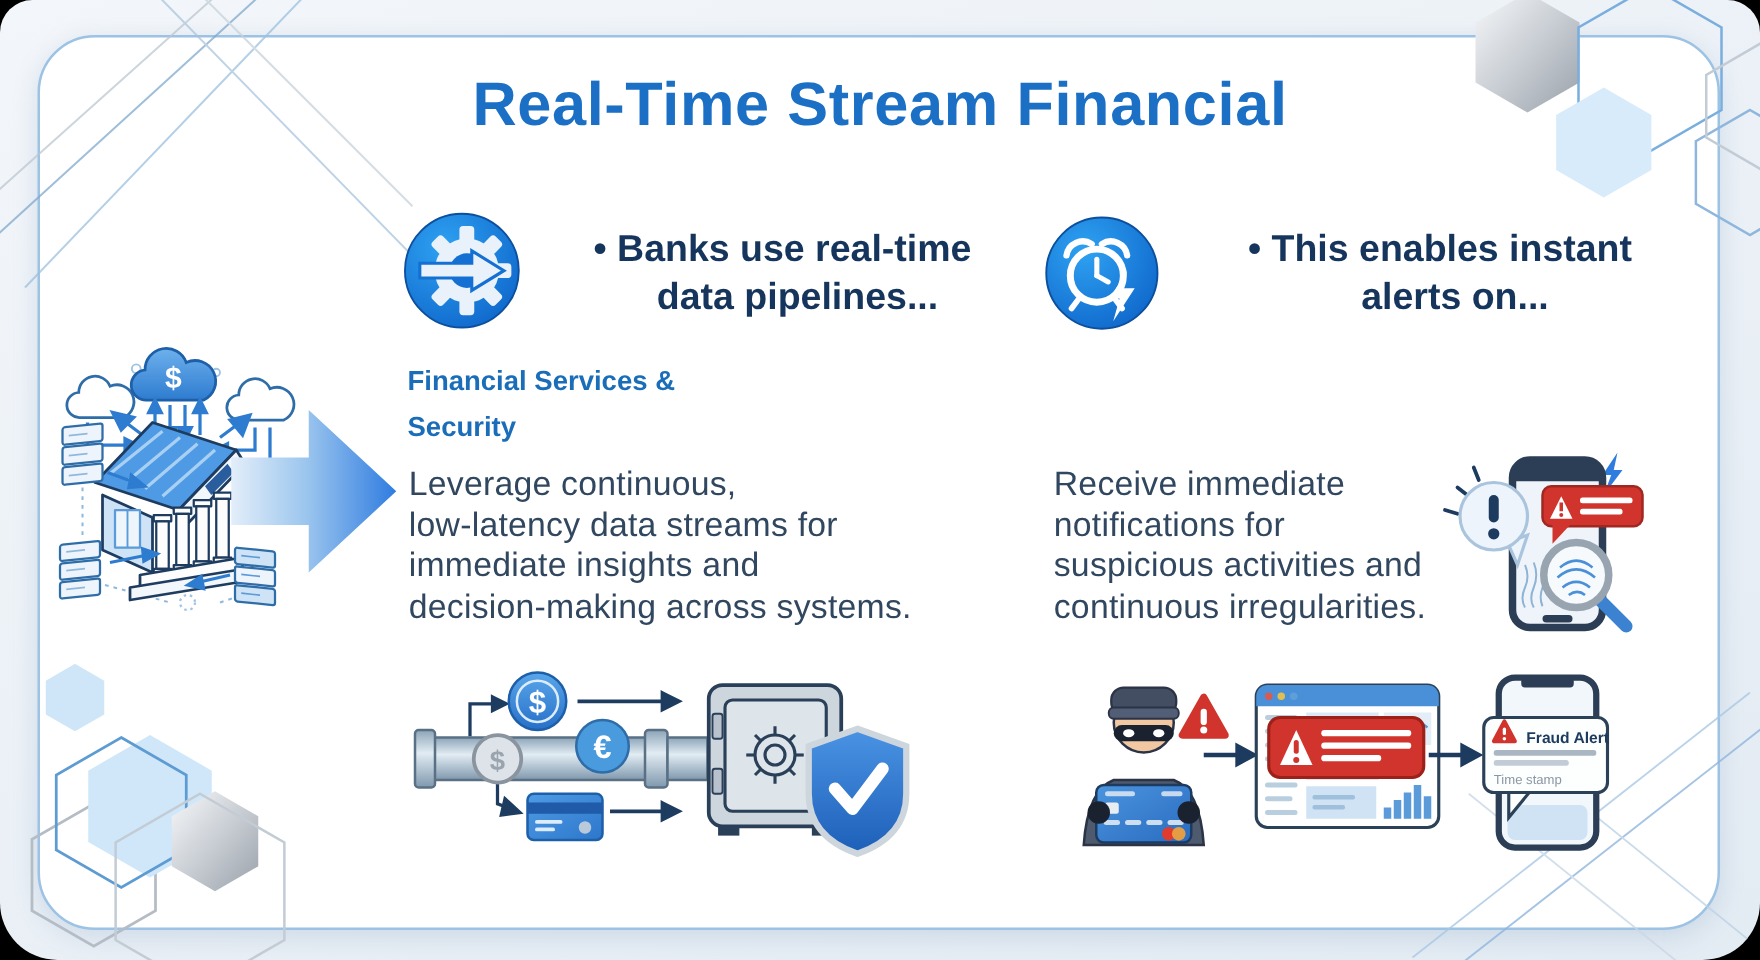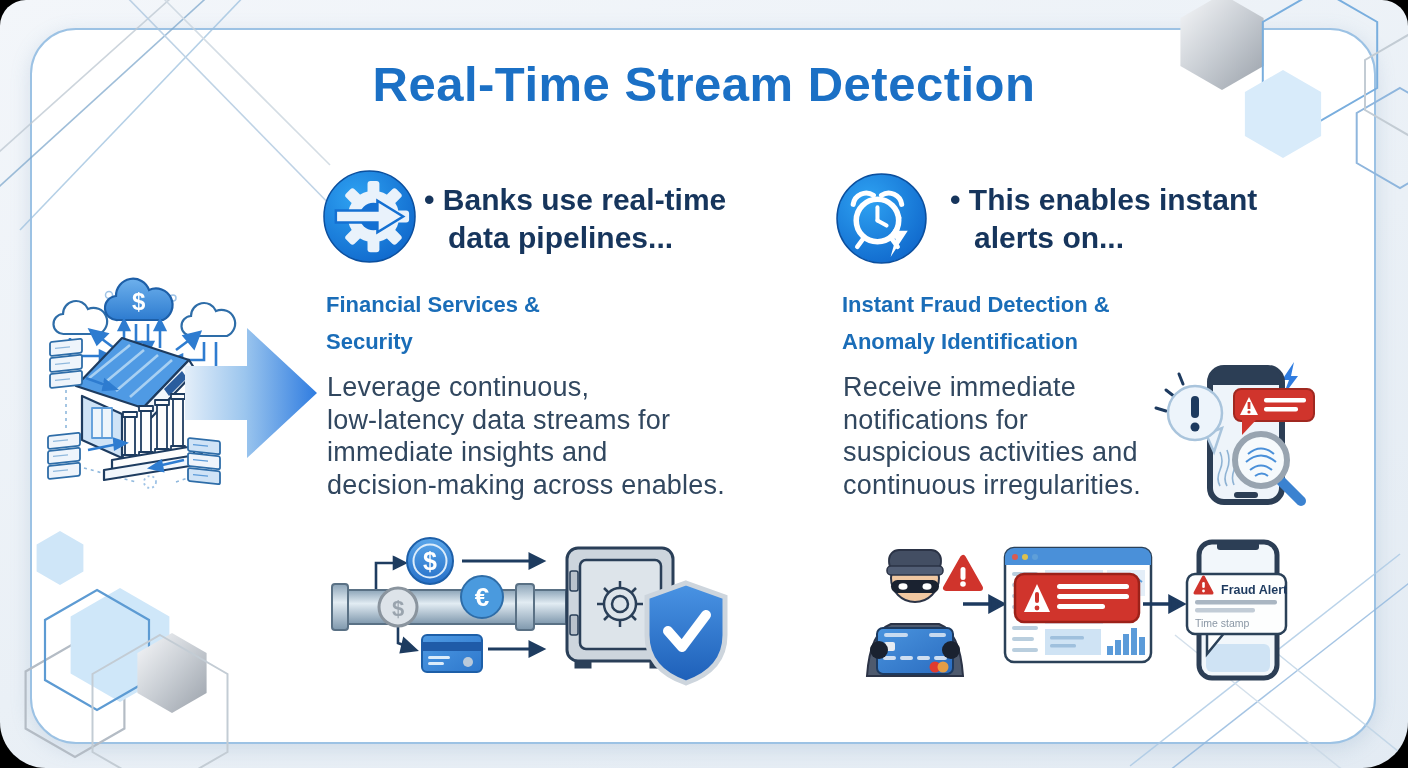--- a/index.html
+++ b/index.html
@@ -6,21 +6,21 @@
   .stage{position:relative;width:1408px;height:768px;background:#000;overflow:hidden;
          font-family:"Liberation Sans",sans-serif;}
   .frame{position:absolute;inset:0;border-radius:26px 26px 46px 46px;
          background:linear-gradient(160deg,#f3f6fa 0%,#eaf0f6 55%,#e3ebf3 100%);overflow:hidden;}
   .panel{position:absolute;left:30px;top:28px;width:1342px;height:712px;background:#ffffff;
          border:2px solid #9cc2e4;border-radius:46px;box-shadow:0 5px 20px rgba(110,145,180,.22);}
   .abs{position:absolute;}
   .title{margin:0;width:100%;text-align:center;top:56px;left:0;
          font-size:49px;font-weight:700;letter-spacing:.5px;color:#1b70c5;}
   .bullet{font-weight:700;font-size:30px;line-height:38px;color:#16355c;
-          white-space:pre-line;padding-left:24px;text-indent:-24px;}
+          white-space:pre-line;padding-left:24px;text-indent:-24px;text-align:center;}
   .heading{margin:0;font-weight:700;font-size:22px;line-height:37px;color:#1a6db8;white-space:pre-line;}
   .bodytext{margin:0;font-size:27px;line-height:32.5px;color:#31475f;white-space:pre-line;letter-spacing:.2px;}
   svg{display:block;overflow:visible;}
 </style>
 </head>
 <body>
 
 <div class="stage">
  <div class="frame">
 
@@ -62,21 +62,21 @@
 
   <svg class="abs" style="left:1150px;top:540px" width="258" height="228" viewBox="0 0 258 228">
     <g stroke-width="1.5" fill="none" opacity=".8">
       <line x1="10" y1="238" x2="268" y2="36" stroke="#8fb6dd"></line>
       <line x1="-20" y1="226" x2="250" y2="14" stroke="#a9c8e4"></line>
       <line x1="55" y1="55" x2="265" y2="225" stroke="#bcd2e4"></line>
       <line x1="25" y1="95" x2="215" y2="248" stroke="#c9d8e6"></line>
     </g>
   </svg>
 
-  <h1 class="abs title">Real-Time Stream Detection</h1>
+  <h1 class="abs title">Real-Time Stream Financial</h1>
 
   <svg class="abs" style="left:26px;top:268px" width="292" height="238" viewBox="0 0 292 238">
     <defs>
       <linearGradient id="cloudB" x1="0" y1="0" x2="0" y2="1">
         <stop offset="0" stop-color="#6db0ec"></stop>
             <stop offset="1" stop-color="#2e7cd0"></stop>
       </linearGradient>
     </defs>
 
     <g stroke="#8fb8dd" stroke-width="1.6" stroke-dasharray="3 4" fill="none">
@@ -254,21 +254,21 @@
       </g>
     </svg>
   </div>
   <div class="abs bullet" style="left:424px;top:181px;width:380px">• Banks use real-time
 data pipelines...</div>
   <h2 class="abs heading" style="left:326px;top:286px">Financial Services &amp;
 Security</h2>
   <p class="abs bodytext" style="left:327px;top:371px;width:470px">Leverage continuous,
 low-latency data streams for
 immediate insights and
-decision-making across enables.</p>
+decision-making across systems.</p>
 
   <div class="abs" style="left:835px;top:172px;width:93px;height:93px">
     <svg width="93" height="93" viewBox="0 0 92 92">
       <defs>
         <radialGradient id="icoB2" cx=".35" cy=".3" r=".9">
           <stop offset="0" stop-color="#2ea2f2"></stop>
               <stop offset="1" stop-color="#0b5fc6"></stop>
         </radialGradient>
       </defs>
       <circle cx="46" cy="46" r="44" fill="url(#icoB2)" stroke="#0b4f9e" stroke-width="1.5"></circle>
@@ -279,22 +279,20 @@
         <line x1="42" y1="48" x2="42" y2="35" stroke-width="4"></line>
         <line x1="42" y1="48" x2="51" y2="53" stroke-width="4"></line>
         <line x1="28" y1="66" x2="22" y2="74" stroke-width="4.5"></line>
         <line x1="56" y1="66" x2="62" y2="74" stroke-width="4.5"></line>
       </g>
       <polygon points="66,44 52,66 60,66 55,84 72,58 63,58" fill="#ffffff"></polygon>
     </svg>
   </div>
   <div class="abs bullet" style="left:950px;top:181px;width:380px">• This enables instant
 alerts on...</div>
-  <h2 class="abs heading" style="left:842px;top:286px">Instant Fraud Detection &amp;
-Anomaly Identification</h2>
   <p class="abs bodytext" style="left:843px;top:371px;width:340px">Receive immediate
 notifications for
 suspicious activities and
 continuous irregularities.</p>
 
   <svg class="abs" style="left:1148px;top:356px" width="172" height="166" viewBox="0 0 172 166">
     <g stroke="#1d3a5f" stroke-width="3" stroke-linecap="round">
       <line x1="18" y1="34" x2="27" y2="41"></line>
           <line x1="31" y1="18" x2="35" y2="28"></line>
           <line x1="8" y1="52" x2="18" y2="55"></line>

